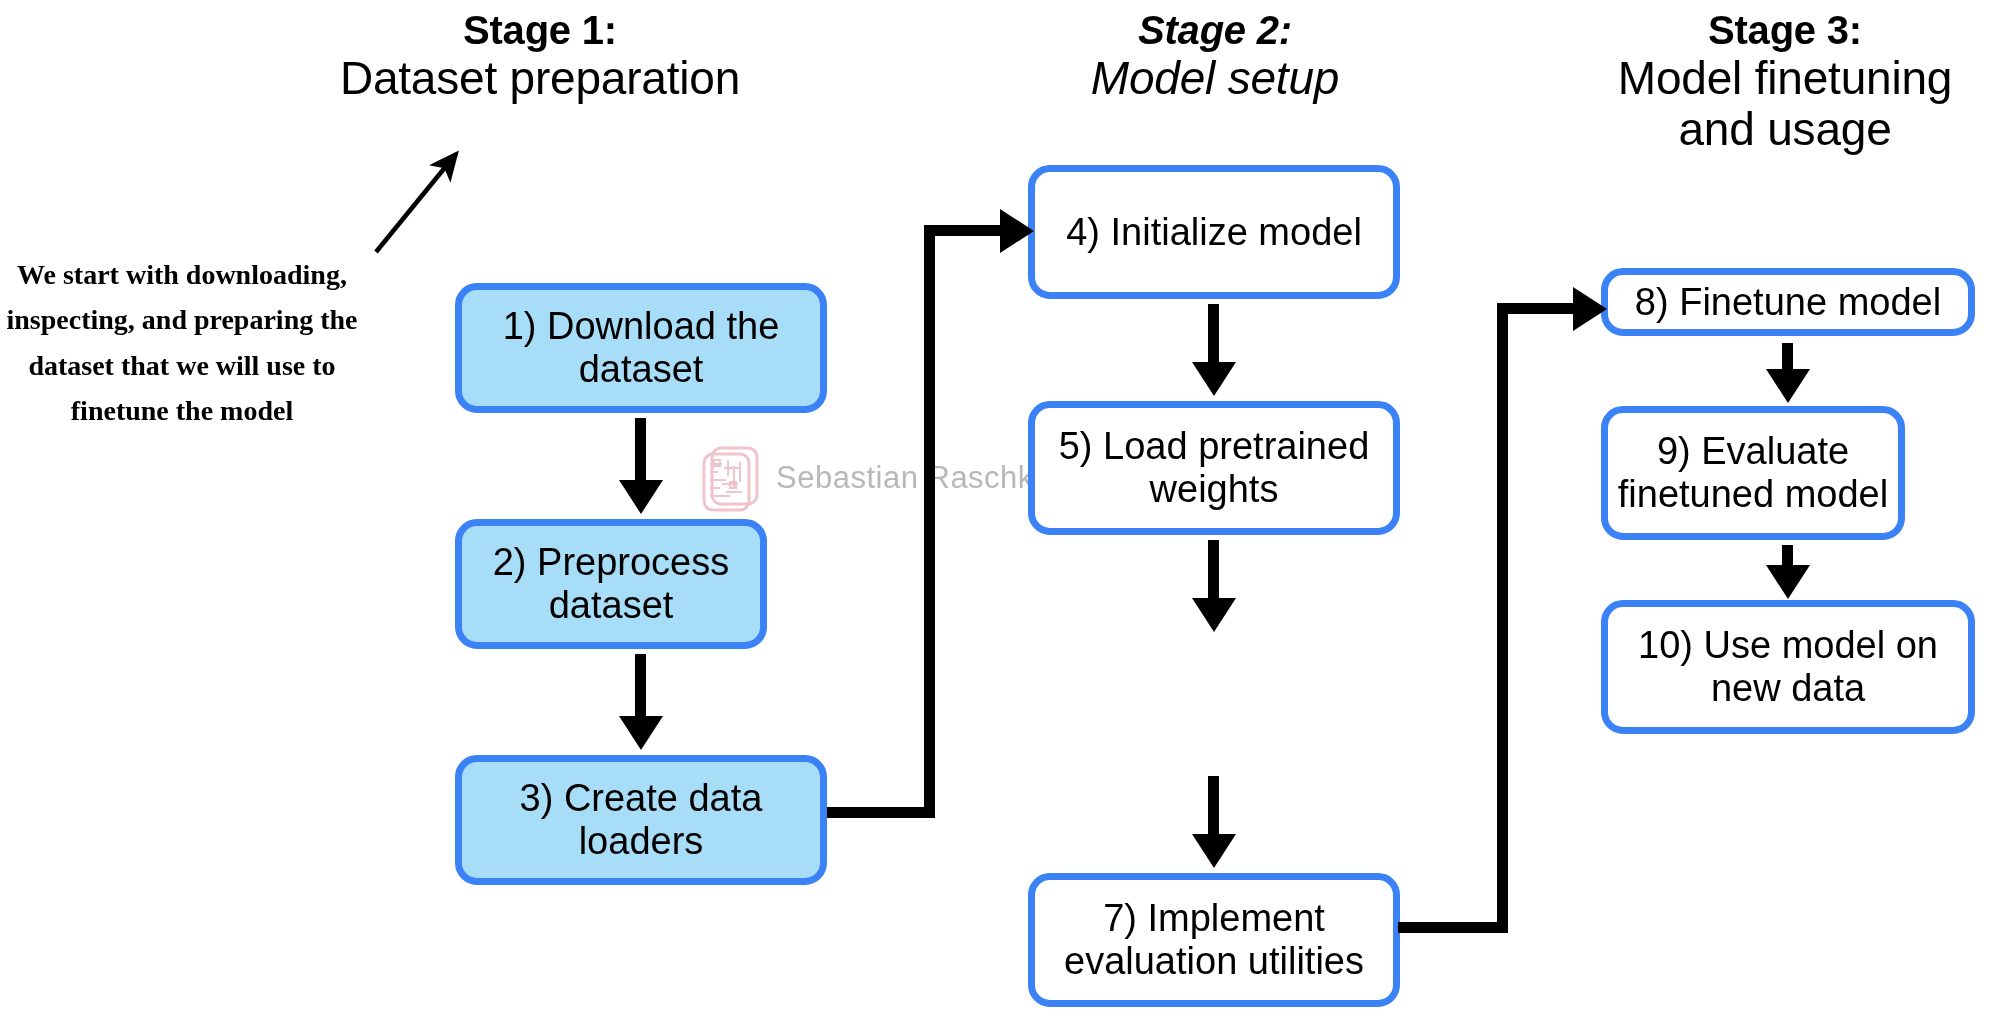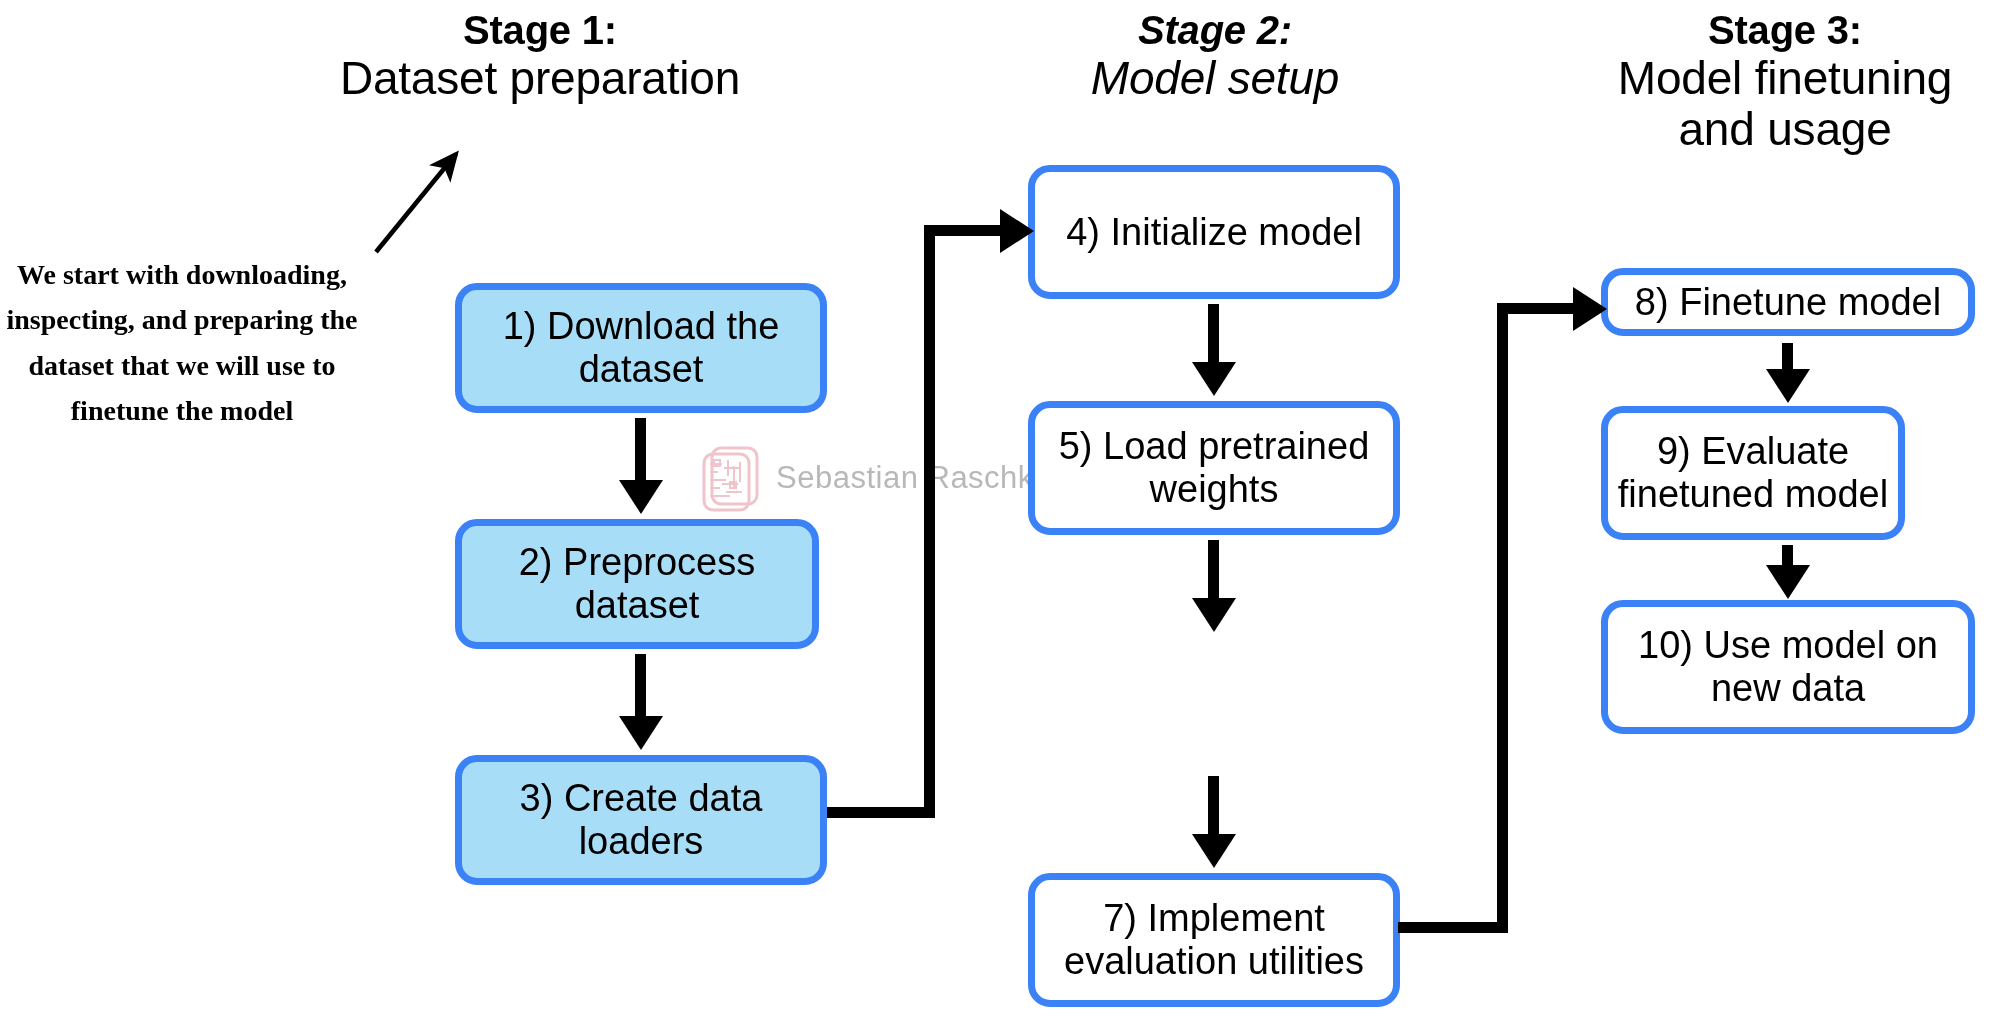--- a/index.html
+++ b/index.html
@@ -68,21 +68,21 @@
     color: #000000;
     font-size: 38px;
     line-height: 1.12;
     padding: 0 8px;
   }
   .node.blue { background: #a8ddf7; }
   .node .node-label { display: block; width: 100%; }
 
   
   #node-1 { left: 455px; top: 283px; width: 372px; height: 130px; }
-  #node-2 { left: 455px; top: 519px; width: 364px; height: 130px; }
+  #node-2 { left: 455px; top: 519px; width: 312px; height: 130px; }
   #node-3 { left: 455px; top: 755px; width: 372px; height: 130px; }
 
   
   #node-4 { left: 1028px; top: 165px; width: 372px; height: 134px; }
   #node-5 { left: 1028px; top: 401px; width: 372px; height: 134px; }
   #node-6 { left: 1028px; top: 637px; width: 372px; height: 134px; }
   #node-7 { left: 1028px; top: 873px; width: 372px; height: 134px; }
 
   
   #node-8  { left: 1601px; top: 268px; width: 374px; height: 68px;  font-size: 38px; }

